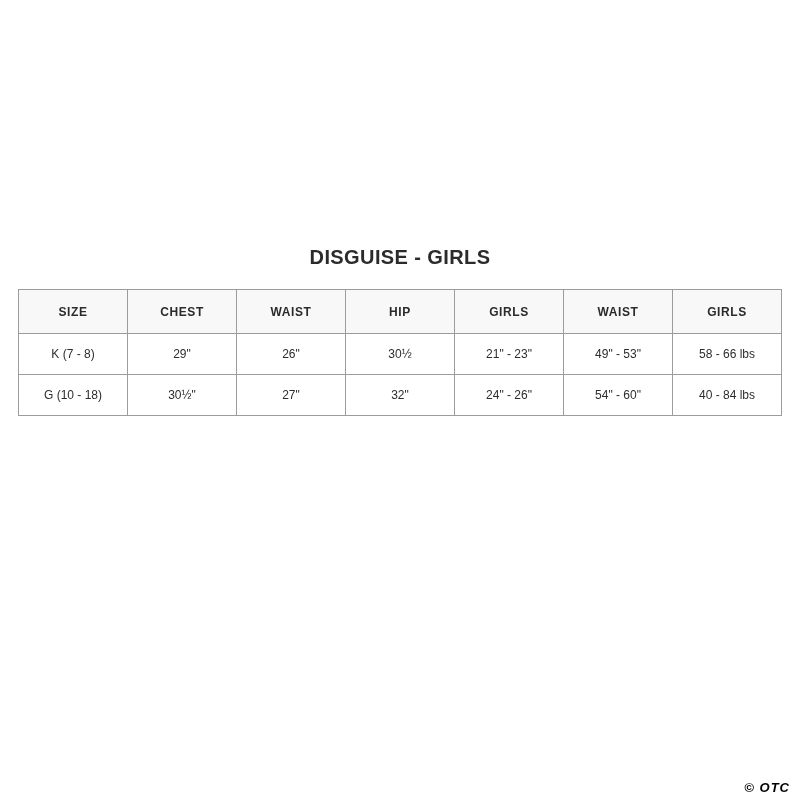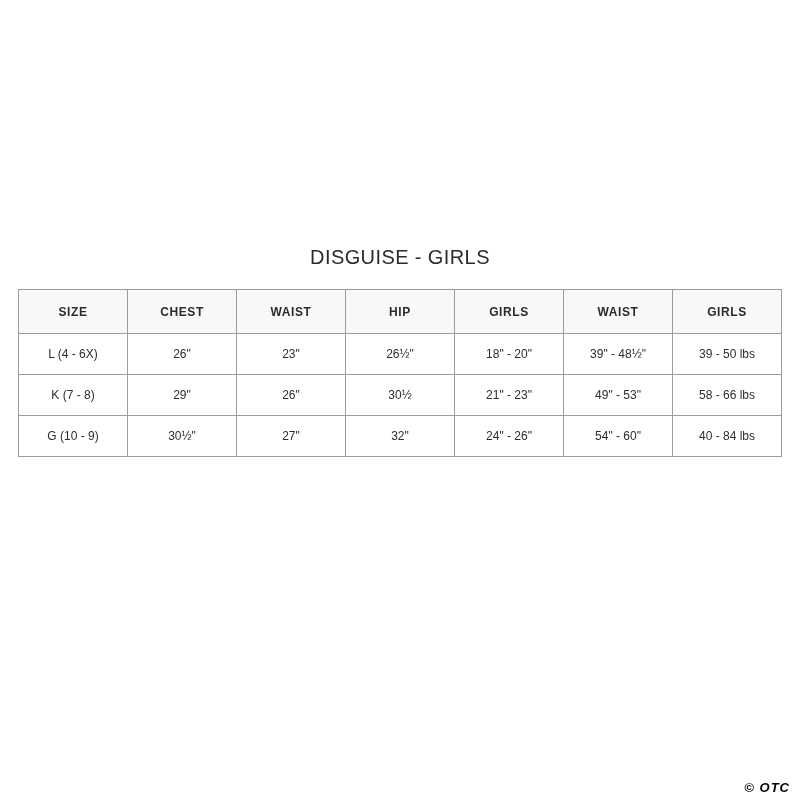--- a/index.html
+++ b/index.html
@@ -11,21 +11,21 @@
     font-family: "Liberation Sans", sans-serif;
     overflow: hidden;
   }
   .chart-title {
     position: absolute;
     top: 246px;
     left: 0;
     width: 800px;
     text-align: center;
     font-size: 20px;
-    font-weight: 400;
+    font-weight: 700;
     letter-spacing: 0.4px;
     color: #2b2b2b;
   }
   table.size-chart {
     position: absolute;
     top: 289px;
     left: 18px;
     width: 764px;
     border-collapse: collapse;
     table-layout: fixed;
@@ -74,39 +74,30 @@
       <th>CHEST</th>
       <th>WAIST</th>
       <th>HIP</th>
       <th>GIRLS</th>
       <th>WAIST</th>
       <th>GIRLS</th>
     </tr>
   </thead>
   <tbody>
     <tr>
-      <td>L (4 - 6X)</td>
-      <td>26"</td>
-      <td>23"</td>
-      <td>26½"</td>
-      <td>18" - 20"</td>
-      <td>39" - 48½"</td>
-      <td>39 - 50 lbs</td>
-    </tr>
-    <tr>
       <td>K (7 - 8)</td>
       <td>29"</td>
       <td>26"</td>
       <td>30½</td>
       <td>21" - 23"</td>
       <td>49" - 53"</td>
       <td>58 - 66 lbs</td>
     </tr>
     <tr>
-      <td>G (10 - 9)</td>
+      <td>G (10 - 18)</td>
       <td>30½"</td>
       <td>27"</td>
       <td>32"</td>
       <td>24" - 26"</td>
       <td>54" - 60"</td>
       <td>40 - 84 lbs</td>
     </tr>
   </tbody>
 </table>
 

